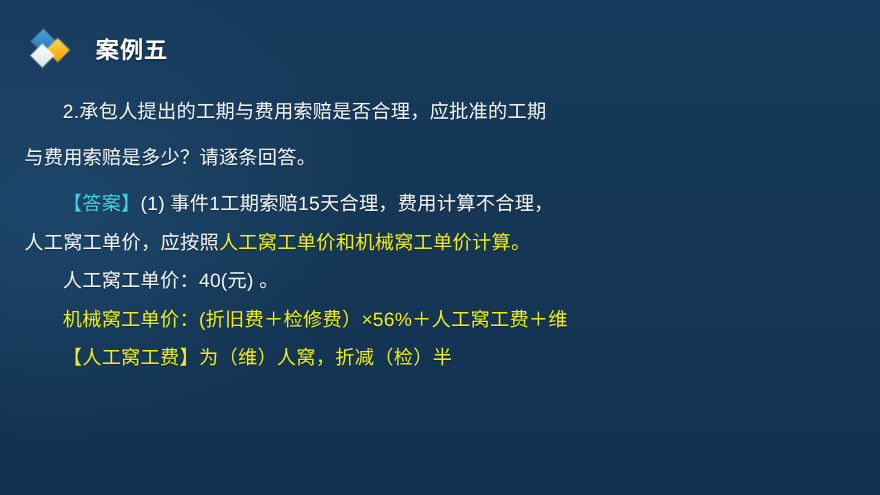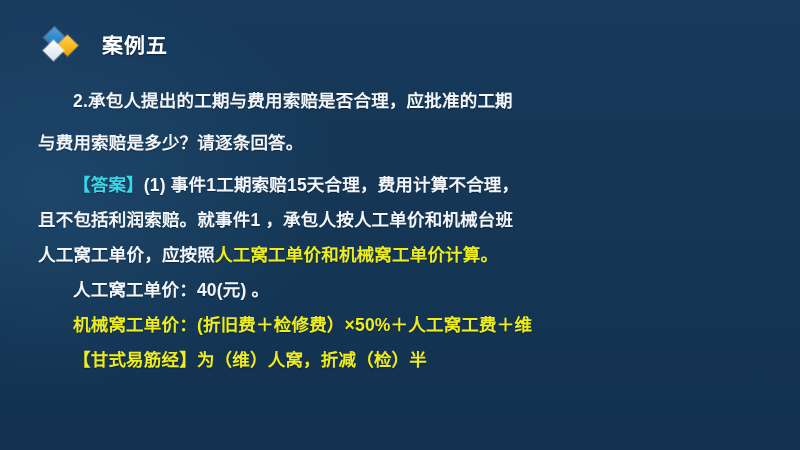--- a/index.html
+++ b/index.html
@@ -26,21 +26,21 @@
 
   
   .slide-header {
     position: absolute;
     left: 0;
     top: 22px;
     width: 100%;
     height: 44px;
     display: flex;
     align-items: center;
-    padding-left: 42px;
+    padding-left: 27px;
     box-sizing: border-box;
   }
 
   .logo-mark {
     position: relative;
     width: 46px;
     height: 34px;
     flex: 0 0 auto;
   }
   .logo-mark .dia {
@@ -74,24 +74,23 @@
     font-weight: bold;
     letter-spacing: 1px;
     color: #ffffff;
     text-shadow: 0 1px 2px rgba(0,0,0,0.45);
     white-space: nowrap;
   }
 
   
   .slide-body {
     position: absolute;
-    left: 38px;
+    left: 22px;
     right: 30px;
     top: 84px;
-    font-weight: bold;
   }
 
   .para {
     font-size: 17.5px;
     line-height: 35px;
     color: #f2f6fa;
     letter-spacing: 0.2px;
     margin: 0;
     text-shadow: 0 1px 1px rgba(0,0,0,0.35);
   }
@@ -127,35 +126,32 @@
     </p>
 
     <p class="para q">
       <span class="t-white">与费用索赔是多少？请逐条回答。</span>
     </p>
 
     <p class="para gap-top">
       <span class="indent"></span><span class="t-cyan">【答案】</span><span class="t-white">(1) 事件1工期索赔15天合理，费用计算不合理，</span>
     </p>
 
-    <p class="para">
-      <span class="t-white">且不包括利润索赔。就事件1 ，承包人按人工单价和机械台班</span>
-    </p>
 
     <p class="para">
       <span class="t-white">人工窝工单价，应按照</span><span class="t-yellow">人工窝工单价和机械窝工单价计算。</span>
     </p>
 
     <p class="para">
       <span class="indent"></span><span class="t-white">人工窝工单价：40(元) 。</span>
     </p>
 
     <p class="para">
-      <span class="indent"></span><span class="t-yellow">机械窝工单价：(折旧费＋检修费）×50%＋人工窝工费＋维</span>
+      <span class="indent"></span><span class="t-yellow">机械窝工单价：(折旧费＋检修费）×56%＋人工窝工费＋维</span>
     </p>
 
 
     <p class="para">
-      <span class="indent"></span><span class="t-yellow">【甘式易筋经】为（维）人窝，折减（检）半</span>
+      <span class="indent"></span><span class="t-yellow">【人工窝工费】为（维）人窝，折减（检）半</span>
     </p>
 
   </div>
 </div>
 
 </body></html>

